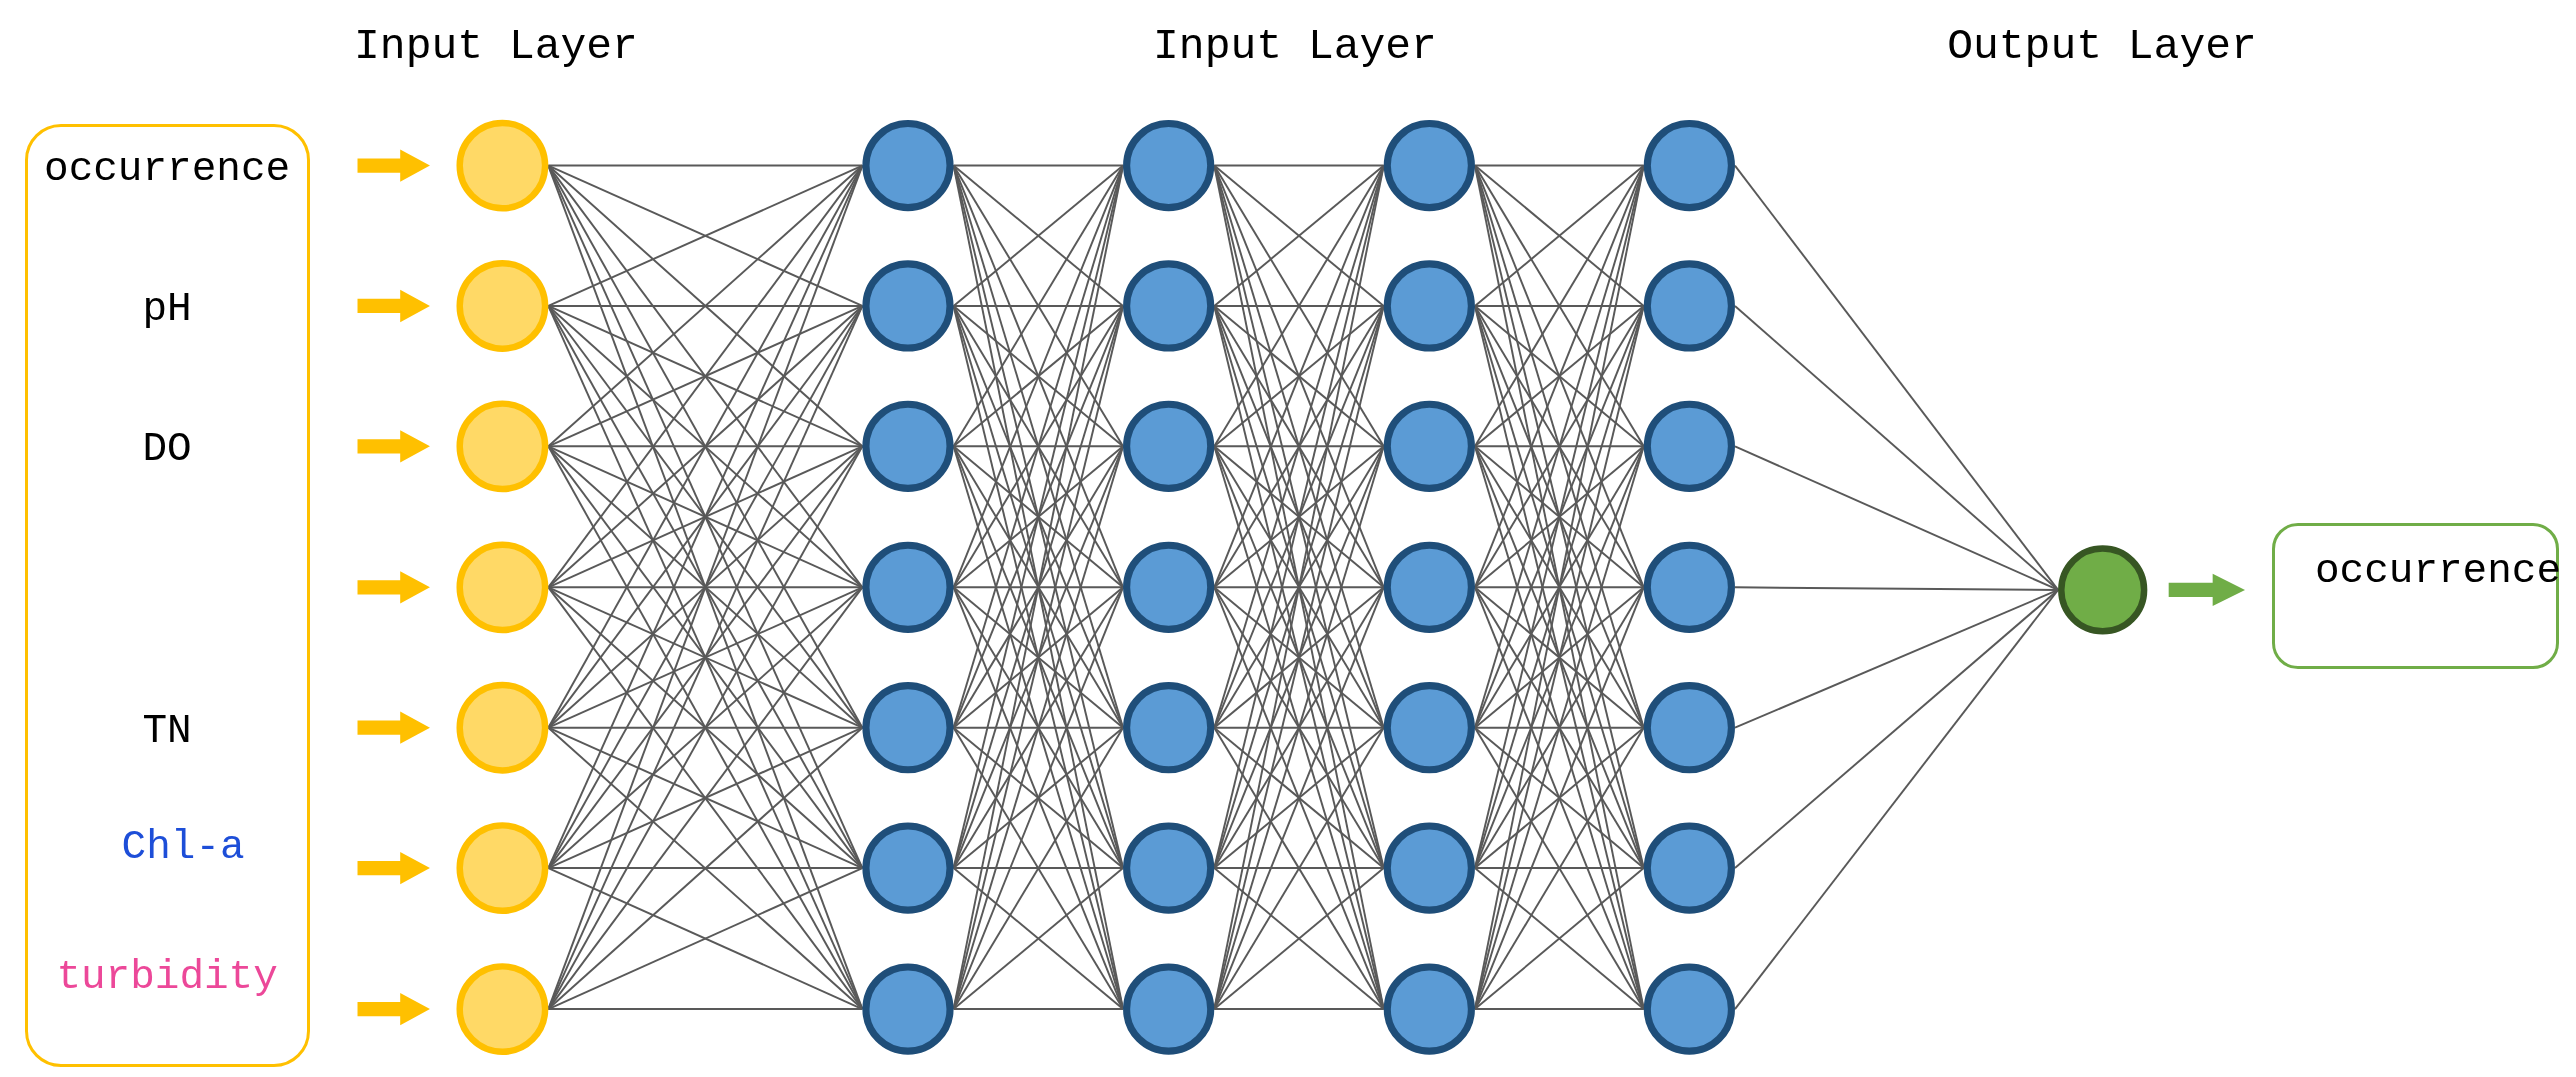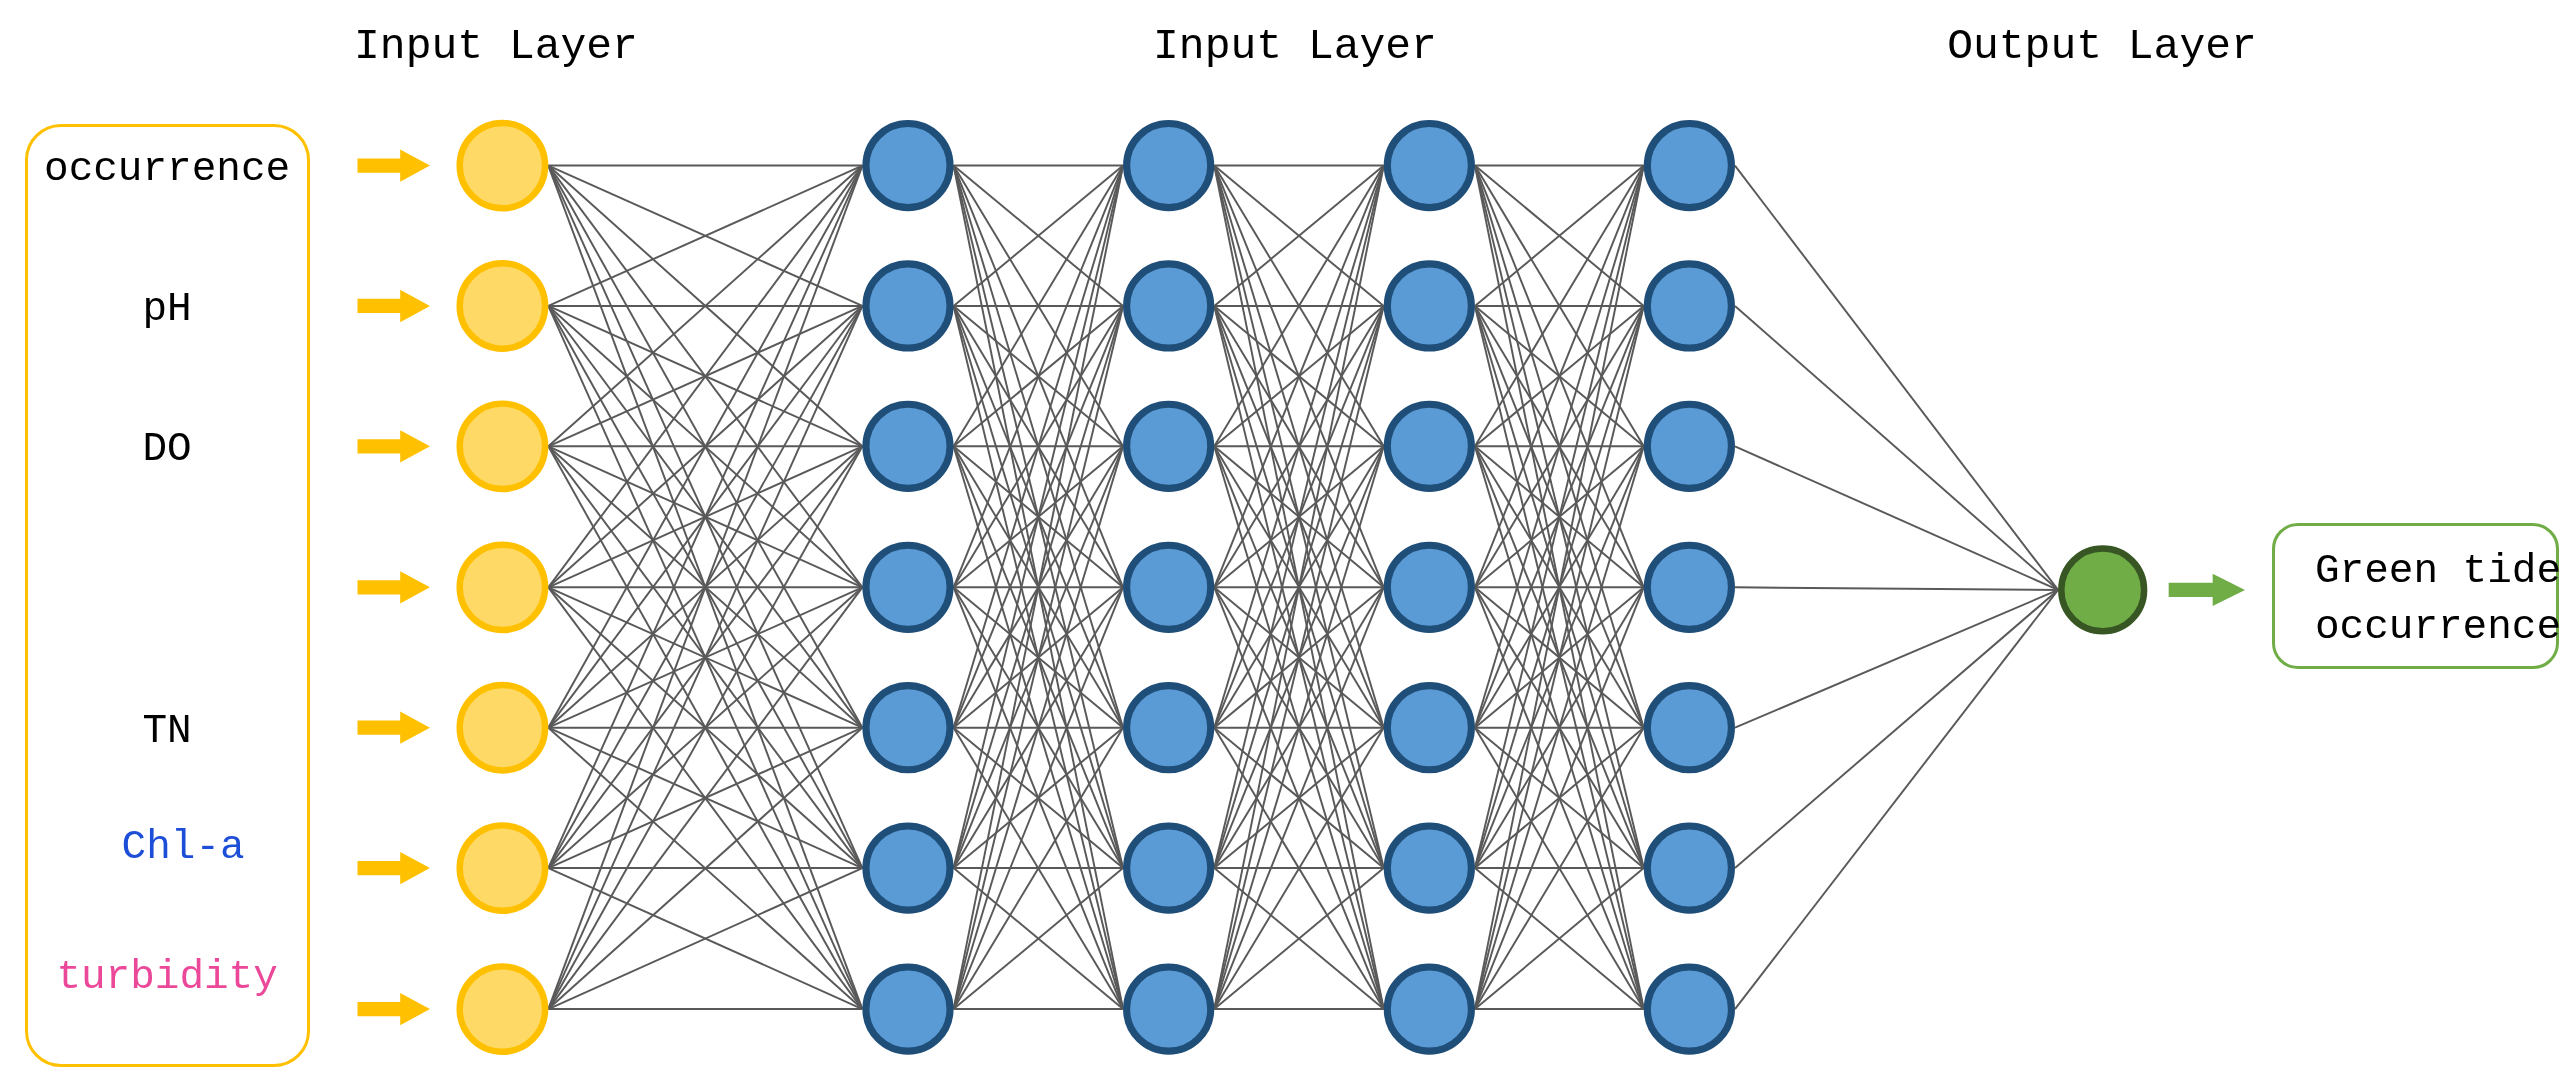--- a/index.html
+++ b/index.html
@@ -317,18 +317,17 @@
   <div class="param-box" id="param-box" style="left: 24.6px; top: 124px; width: 285px; height: 943px; border: 3.2px solid rgb(255, 192, 0);">
       <div class="param-label" style="top: 15.5px; color: rgb(0, 0, 0);">occurrence</div>
       <div class="param-label" style="top: 156px; color: rgb(0, 0, 0);">pH</div>
       <div class="param-label" style="top: 296px; color: rgb(0, 0, 0);">DO</div>
       <div class="param-label" style="top: 578px; color: rgb(0, 0, 0);">TN</div>
       <div class="param-label" style="top: 694px; color: #1d4ed8; padding-left: 16px;">Chl-a</div>
       <div class="param-label" style="top: 824px; color: #ec4899;">turbidity</div>
     </div>
 
   <div class="out-box" id="out-box" style="left: 2272px; top: 523px; width: 287px; height: 146px; border: 3.2px solid rgb(112, 173, 71);">
-    <div class="out-line" style="color: rgb(0, 0, 0);">Green tide</div>
     <div class="out-line" style="color: rgb(0, 0, 0);">occurrence</div>
   </div>
 
 </div>
 
 
 </body></html>

